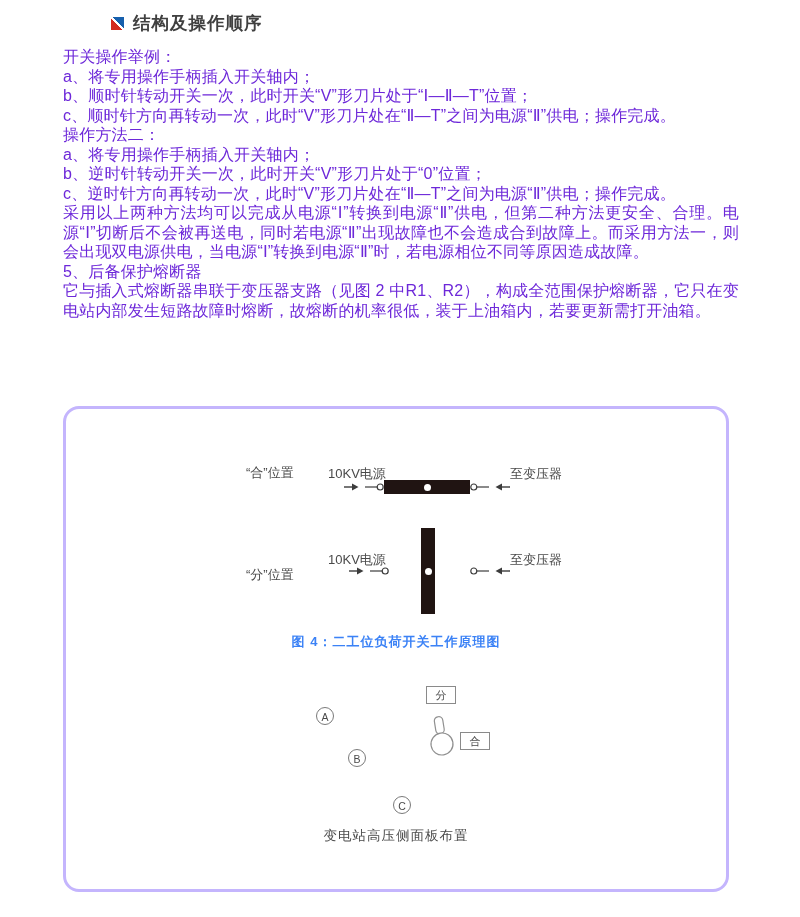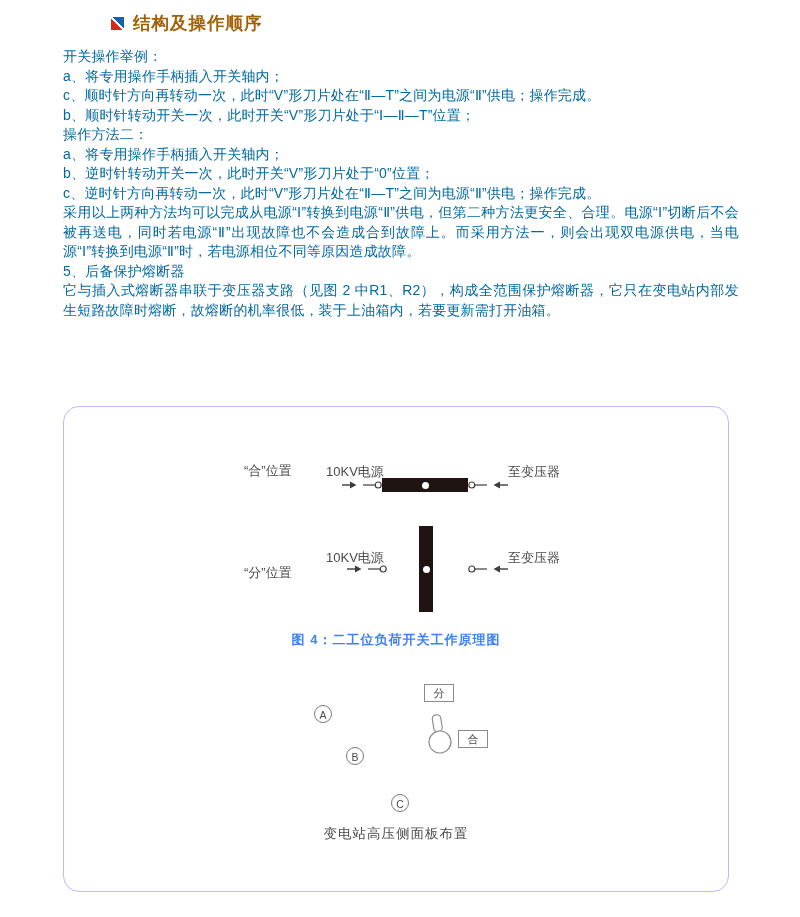--- a/index.html
+++ b/index.html
@@ -10,34 +10,34 @@
   }
   .page{position:absolute;inset:0;background:#ffffff;}
 
   
   .header{position:absolute;left:111px;top:11px;display:flex;align-items:center;}
   .hdr-icon{
     width:13px;height:13px;margin-right:9px;display:inline-block;
     background:linear-gradient(45deg,#d3291f 46%,#ffffff 46%,#ffffff 54%,#1760ad 54%);
   }
   .hdr-title{
-    margin:0;font-size:17.5px;font-weight:bold;color:#a16207;letter-spacing:1px;
+    margin:0;font-size:17.5px;font-weight:bold;color:#404040;letter-spacing:1px;
   }
 
   
   .body-text{position:absolute;left:63px;top:47px;width:676px;}
   .body-text p{
-    margin:0;font-size:14px;line-height:19.5px;color:#0369a1;
+    margin:0;font-size:16px;line-height:19.5px;color:#6d28d9;
     letter-spacing:0.2px;text-align:justify;
   }
 
   
   .figure-box{
     position:absolute;left:63px;top:406px;width:666px;height:486px;
-    border:1px solid #c4b5fd;border-radius:16px;background:#ffffff;box-sizing:border-box;
+    border:3px solid #c4b5fd;border-radius:16px;background:#ffffff;box-sizing:border-box;
   }
   .fb-label{position:absolute;font-size:13px;color:#4a4a4a;white-space:nowrap;}
   .bar{position:absolute;background:#201412;display:flex;align-items:center;justify-content:center;}
   .bar-h{left:318px;top:71px;width:86px;height:14px;}
   .bar-v{left:355px;top:119px;width:14px;height:86px;}
   .bar .dot{width:7px;height:7px;border-radius:50%;background:#ffffff;}
   .arrow-group{position:absolute;width:40px;height:12px;}
 
   .fig-caption{
     position:absolute;left:0;top:224px;width:100%;text-align:center;
@@ -66,22 +66,22 @@
 <div class="page">
 
   <div class="header">
     <span class="hdr-icon"></span>
     <h1 class="hdr-title">结构及操作顺序</h1>
   </div>
 
   <div class="body-text">
     <p>开关操作举例：</p>
     <p>a、将专用操作手柄插入开关轴内；</p>
+    <p>b、顺时针转动开关一次，此时开关“V”形刀片处于“Ⅰ—Ⅱ—T”位置；</p>
     <p>c、顺时针方向再转动一次，此时“V”形刀片处在“Ⅱ—T”之间为电源“Ⅱ”供电；操作完成。</p>
-    <p>b、顺时针转动开关一次，此时开关“V”形刀片处于“Ⅰ—Ⅱ—T”位置；</p>
     <p>操作方法二：</p>
     <p>a、将专用操作手柄插入开关轴内；</p>
     <p>b、逆时针转动开关一次，此时开关“V”形刀片处于“0”位置；</p>
     <p>c、逆时针方向再转动一次，此时“V”形刀片处在“Ⅱ—T”之间为电源“Ⅱ”供电；操作完成。</p>
     <p>采用以上两种方法均可以完成从电源“Ⅰ”转换到电源“Ⅱ”供电，但第二种方法更安全、合理。电源“Ⅰ”切断后不会被再送电，同时若电源“Ⅱ”出现故障也不会造成合到故障上。而采用方法一，则会出现双电源供电，当电源“Ⅰ”转换到电源“Ⅱ”时，若电源相位不同等原因造成故障。</p>
     <p>5、后备保护熔断器</p>
     <p>它与插入式熔断器串联于变压器支路（见图 2 中R1、R2），构成全范围保护熔断器，它只在变电站内部发生短路故障时熔断，故熔断的机率很低，装于上油箱内，若要更新需打开油箱。</p>
   </div>
 
   <div class="figure-box">

